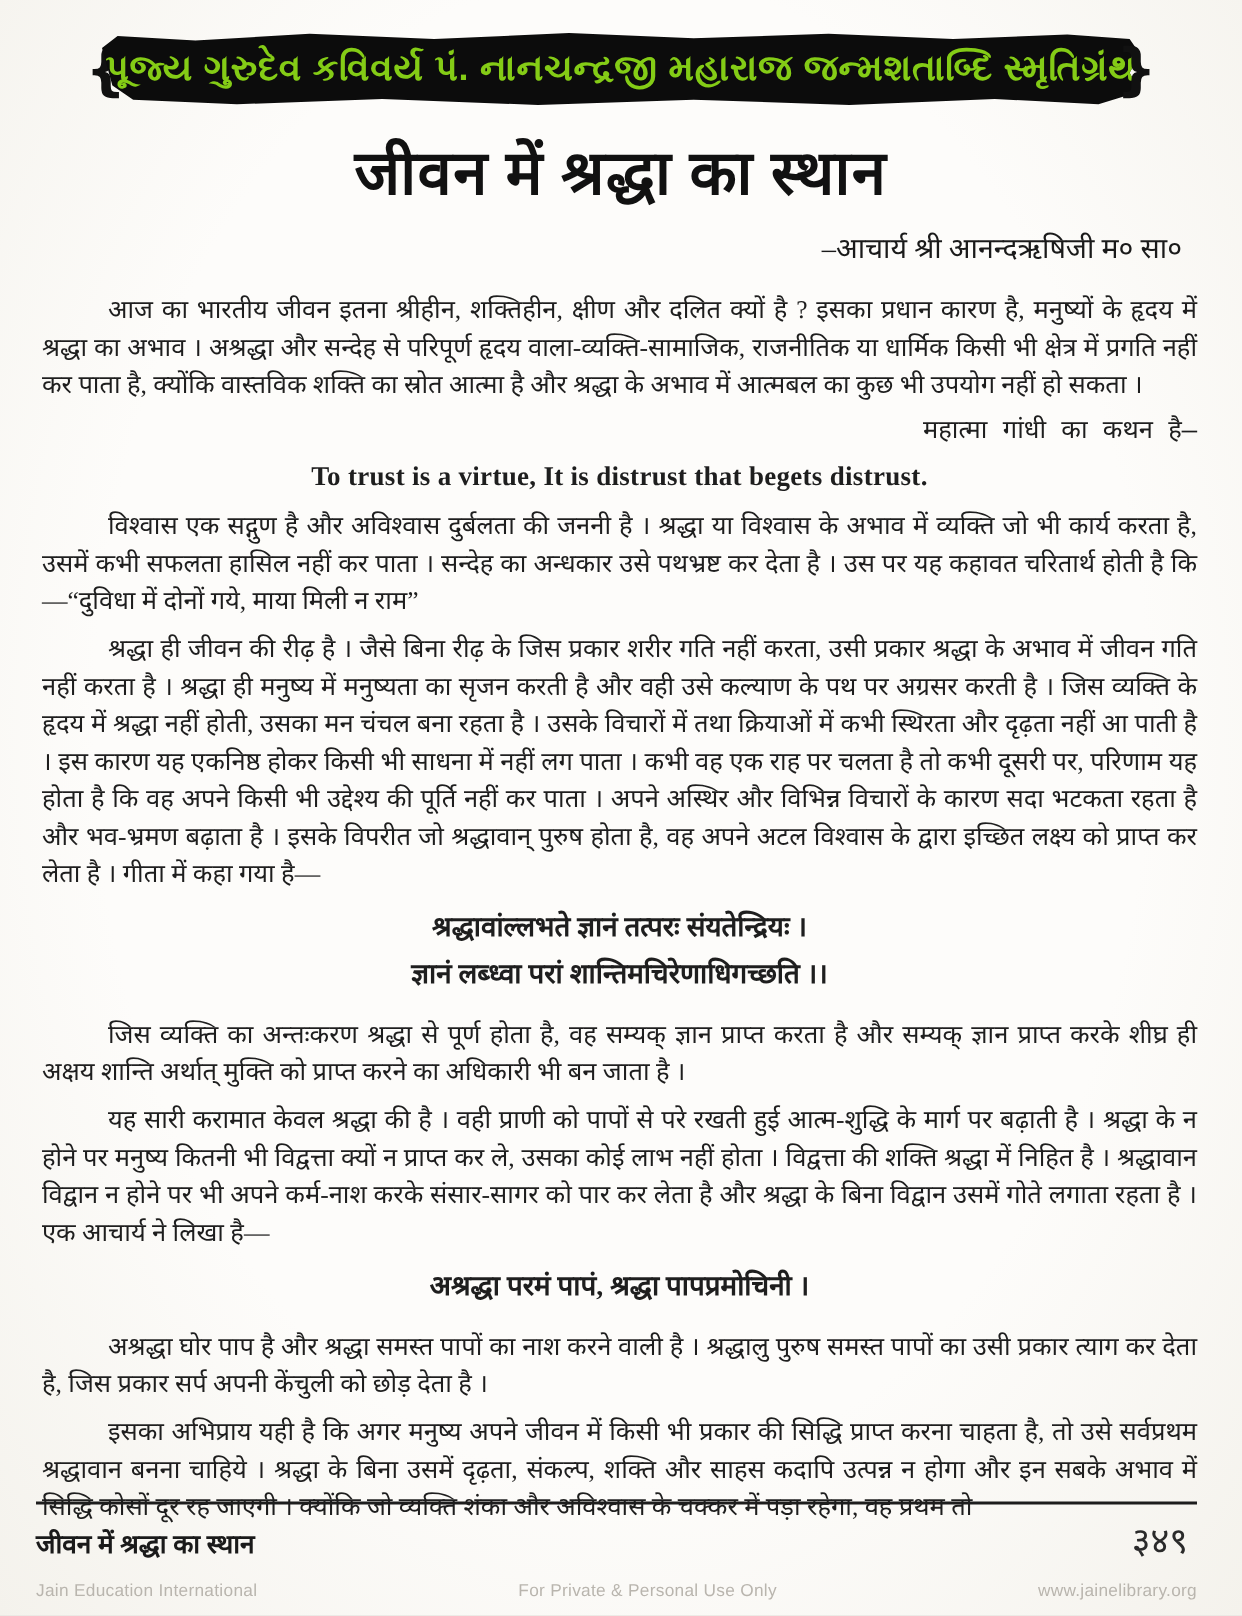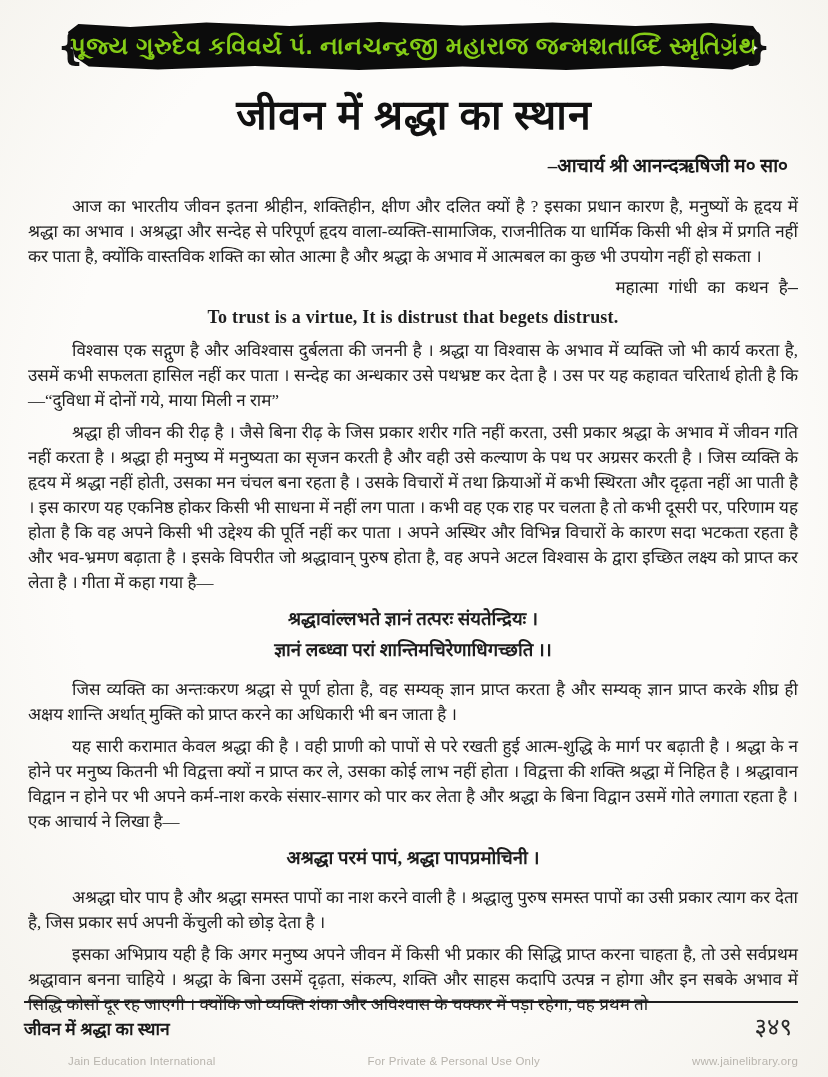--- a/index.html
+++ b/index.html
@@ -61,21 +61,21 @@
     text-align: center;
     font-size: 41px;
     font-weight: bold;
     color: #111;
     letter-spacing: 1px;
     line-height: 1.1;
   }
   .author {
     margin: 14px 40px 0 0;
     text-align: right;
-    font-weight: bold;
+    font-weight: normal;
     font-size: 19px;
     color: #1a1a1a;
   }
 
   
   .body-text {
     margin: 16px 30px 0 28px;
     font-size: 17px;
     line-height: 25px;
     text-align: justify;
@@ -135,21 +135,20 @@
     padding-right: 6px;
   }
   .credits {
     display: flex;
     justify-content: space-between;
     margin-top: 13px;
     font-family: "Liberation Sans", "DejaVu Sans", sans-serif;
     font-size: 11.5px;
     color: #b9b5ae;
     letter-spacing: 0.2px;
-    margin-left: 44px;
   }
 </style>
 </head>
 <body>
 
 <div class="page">
 
   <div class="banner-wrap">
     <span class="flourish left">{</span>
     <div class="banner">

